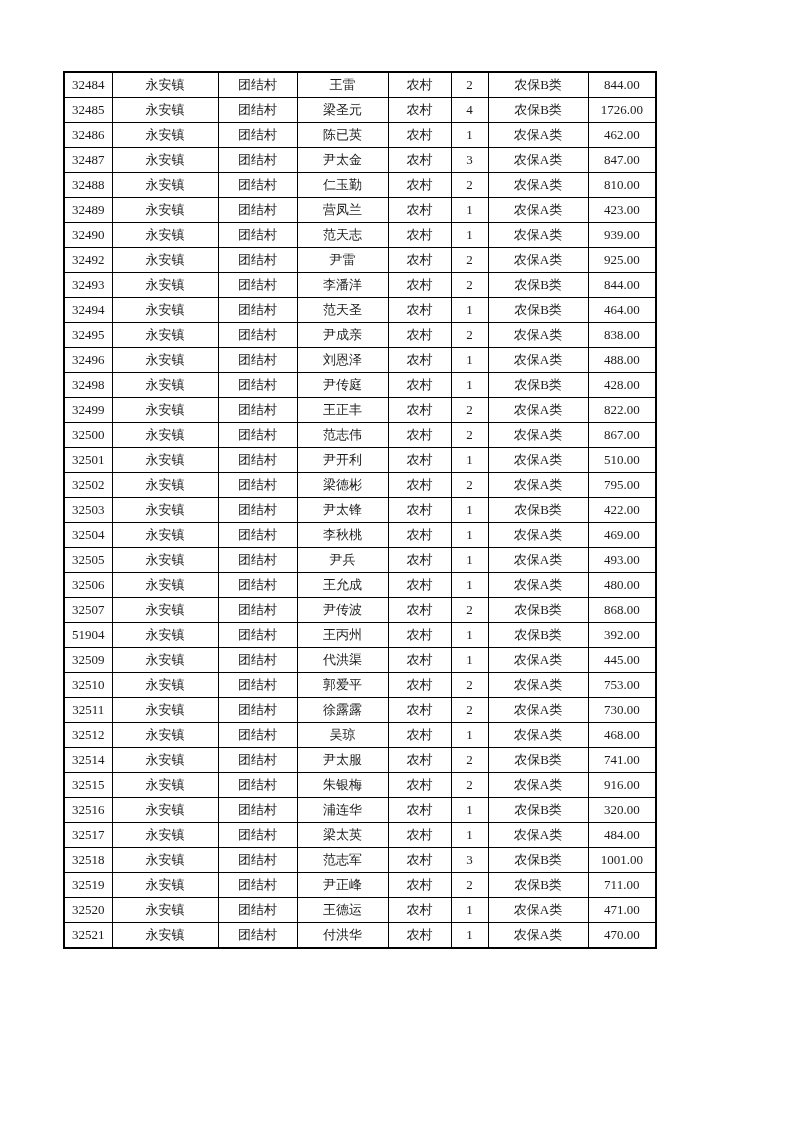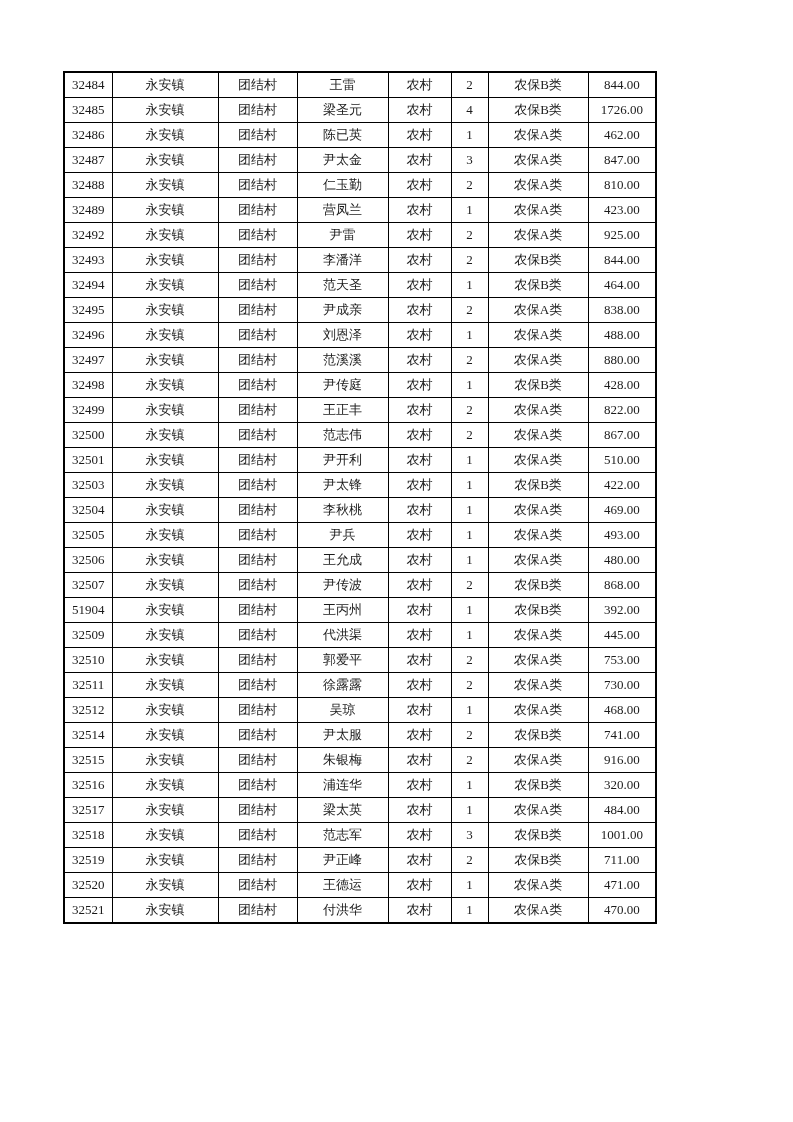--- a/index.html
+++ b/index.html
@@ -115,20 +115,30 @@
           <td class="c-id">32489</td>
           <td class="c-town">永安镇</td>
           <td class="c-village">团结村</td>
           <td class="c-name">营凤兰</td>
           <td class="c-type">农村</td>
           <td class="c-count">1</td>
           <td class="c-category">农保A类</td>
           <td class="c-amount">423.00</td>
         </tr>
         <tr>
+          <td class="c-id">32490</td>
+          <td class="c-town">永安镇</td>
+          <td class="c-village">团结村</td>
+          <td class="c-name">范天志</td>
+          <td class="c-type">农村</td>
+          <td class="c-count">1</td>
+          <td class="c-category">农保A类</td>
+          <td class="c-amount">939.00</td>
+        </tr>
+        <tr>
           <td class="c-id">32492</td>
           <td class="c-town">永安镇</td>
           <td class="c-village">团结村</td>
           <td class="c-name">尹雷</td>
           <td class="c-type">农村</td>
           <td class="c-count">2</td>
           <td class="c-category">农保A类</td>
           <td class="c-amount">925.00</td>
         </tr>
         <tr>
@@ -165,30 +175,20 @@
           <td class="c-id">32496</td>
           <td class="c-town">永安镇</td>
           <td class="c-village">团结村</td>
           <td class="c-name">刘恩泽</td>
           <td class="c-type">农村</td>
           <td class="c-count">1</td>
           <td class="c-category">农保A类</td>
           <td class="c-amount">488.00</td>
         </tr>
         <tr>
-          <td class="c-id">32497</td>
-          <td class="c-town">永安镇</td>
-          <td class="c-village">团结村</td>
-          <td class="c-name">范溪溪</td>
-          <td class="c-type">农村</td>
-          <td class="c-count">2</td>
-          <td class="c-category">农保A类</td>
-          <td class="c-amount">880.00</td>
-        </tr>
-        <tr>
           <td class="c-id">32498</td>
           <td class="c-town">永安镇</td>
           <td class="c-village">团结村</td>
           <td class="c-name">尹传庭</td>
           <td class="c-type">农村</td>
           <td class="c-count">1</td>
           <td class="c-category">农保B类</td>
           <td class="c-amount">428.00</td>
         </tr>
         <tr>
@@ -213,20 +213,30 @@
         </tr>
         <tr>
           <td class="c-id">32501</td>
           <td class="c-town">永安镇</td>
           <td class="c-village">团结村</td>
           <td class="c-name">尹开利</td>
           <td class="c-type">农村</td>
           <td class="c-count">1</td>
           <td class="c-category">农保A类</td>
           <td class="c-amount">510.00</td>
+        </tr>
+        <tr>
+          <td class="c-id">32502</td>
+          <td class="c-town">永安镇</td>
+          <td class="c-village">团结村</td>
+          <td class="c-name">梁德彬</td>
+          <td class="c-type">农村</td>
+          <td class="c-count">2</td>
+          <td class="c-category">农保A类</td>
+          <td class="c-amount">795.00</td>
         </tr>
         <tr>
           <td class="c-id">32503</td>
           <td class="c-town">永安镇</td>
           <td class="c-village">团结村</td>
           <td class="c-name">尹太锋</td>
           <td class="c-type">农村</td>
           <td class="c-count">1</td>
           <td class="c-category">农保B类</td>
           <td class="c-amount">422.00</td>

